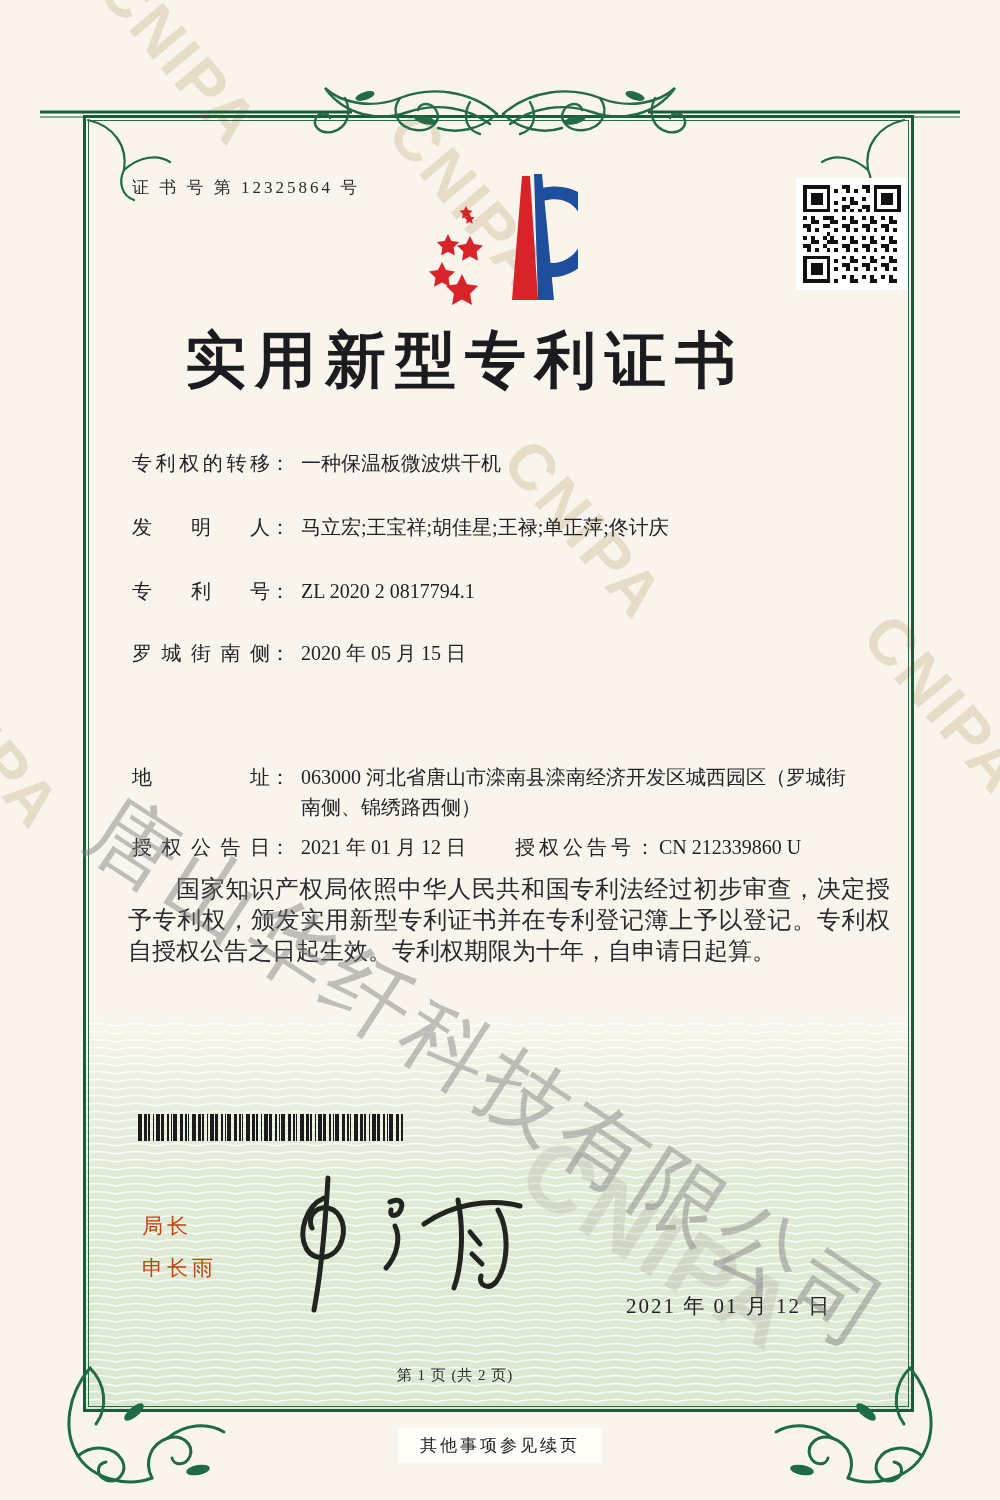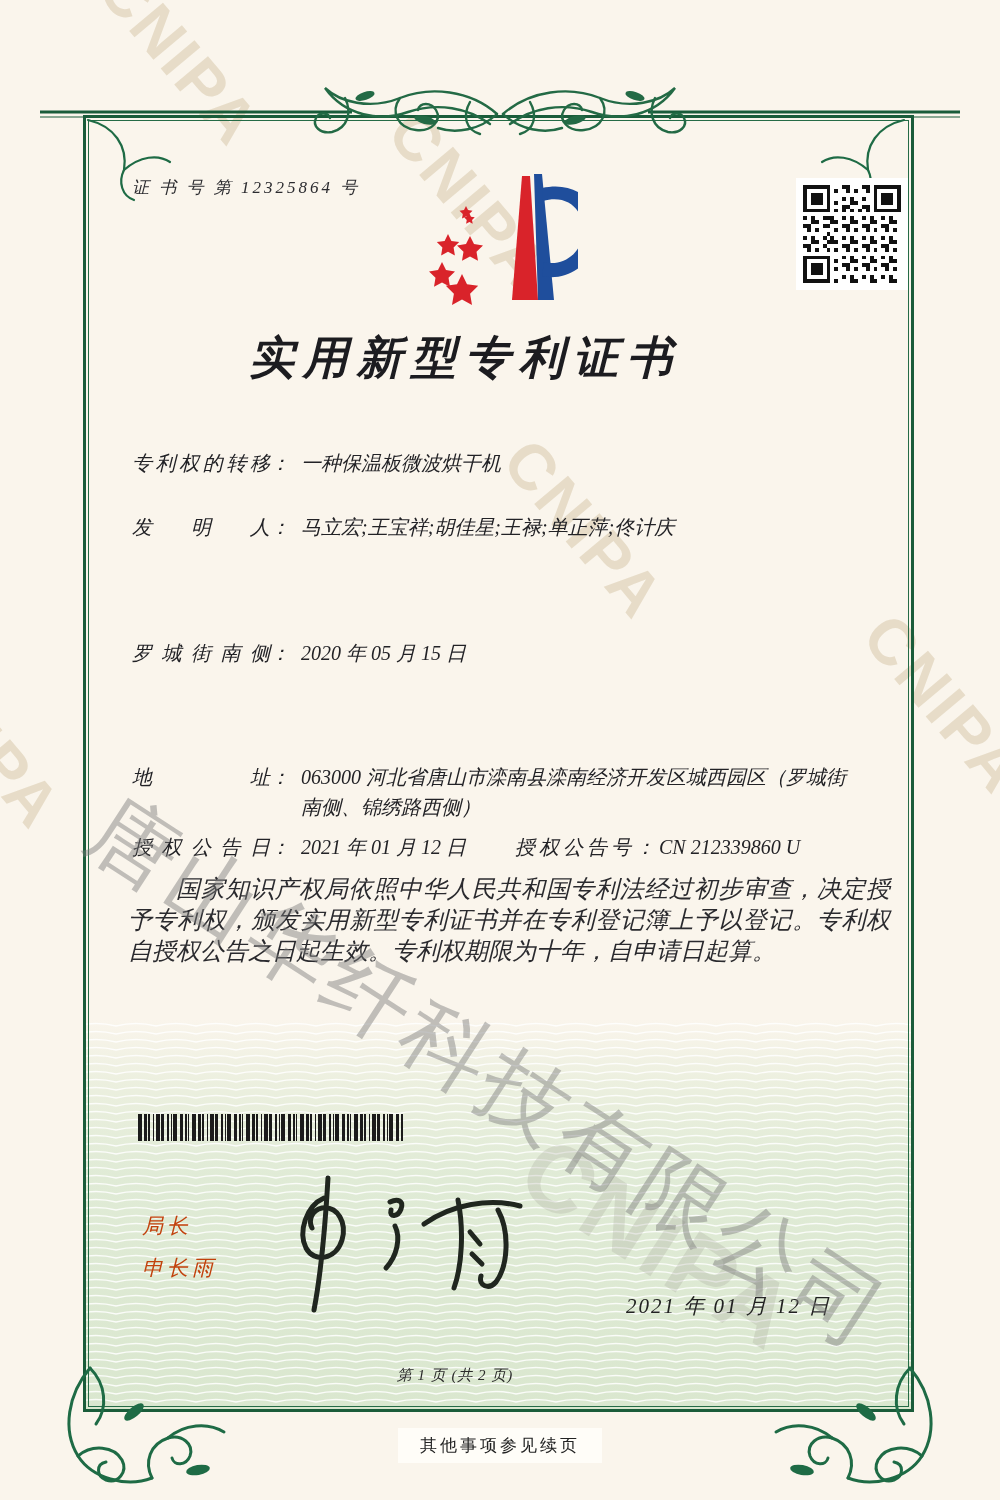--- a/index.html
+++ b/index.html
@@ -23,26 +23,26 @@
   
   .wm{position:absolute;font-weight:700;white-space:nowrap;pointer-events:none;
       font-family:"Liberation Sans","DejaVu Sans",sans-serif;}
   .wm-cnipa{font-size:64px;letter-spacing:3px;color:rgba(206,187,150,.42);transform:rotate(50deg);transform-origin:0 0;z-index:1;}
   .wm-cnipa-gray{font-size:94px;letter-spacing:4px;color:rgba(160,158,148,.25);transform:rotate(33deg);transform-origin:0 0;z-index:1;}
   .wm-company{font-family:"Liberation Serif","DejaVu Serif",serif;font-weight:400;
       font-size:88px;letter-spacing:5px;color:rgba(122,122,122,.45);
       transform:rotate(33deg);transform-origin:0 0;z-index:3;}
 
   
-  .content{position:absolute;inset:0;z-index:2;font-style:italic;}
+  .content{position:absolute;inset:0;z-index:2;}
   .cert-no{position:absolute;left:132px;top:176px;font-size:17px;letter-spacing:3px;color:#2b2b2f;}
   .logo{position:absolute;left:426px;top:170px;}
   .qr{position:absolute;left:796px;top:178px;width:112px;height:112px;background:#fff;padding:7px;box-sizing:border-box;}
-  .title{position:absolute;left:0;right:70px;top:328px;text-align:center;
-         font-size:45px;font-weight:700;letter-spacing:9px;color:#1c1c20;}
+  .title{position:absolute;left:0;right:70px;top:320px;text-align:center;
+         font-size:61px;font-weight:700;letter-spacing:9px;color:#1c1c20;}
 
   .field{position:absolute;left:132px;font-size:20px;color:#222226;line-height:30px;}
   .field .lab{display:inline-block;width:138px;text-align:justify;text-align-last:justify;vertical-align:top;}
   .field .val{display:inline-block;margin-left:6px;vertical-align:top;}
   .field .val.wide{width:562px;}
   .grant-extra{position:absolute;left:383px;top:0;white-space:nowrap;}
   .grant-extra .lab2{letter-spacing:4px;}
 
   .body-par{position:absolute;left:128px;width:762px;font-size:24px;line-height:31px;
             color:#2a2a2e;text-align:justify;}
@@ -470,20 +470,24 @@
     <div class="title">实用新型专利证书</div>
 
     <div class="field" style="top:448px;">
       <span class="lab">专利权的转移</span><span>：</span>
       <span class="val">一种保温板微波烘干机</span>
     </div>
     <div class="field" style="top:512px;">
       <span class="lab">发明人</span><span>：</span>
       <span class="val">马立宏;王宝祥;胡佳星;王禄;单正萍;佟计庆</span>
     </div>
+    <div class="field" style="top:576px;">
+      <span class="lab">专利号</span><span>：</span>
+      <span class="val">ZL 2020 2 0817794.1</span>
+    </div>
     <div class="field" style="top:638px;">
       <span class="lab">罗城街南侧</span><span>：</span>
       <span class="val">2020 年 05 月 15 日</span>
     </div>
     <div class="field" style="top:762px;">
       <span class="lab">地址</span><span>：</span>
       <span class="val wide">063000 河北省唐山市滦南县滦南经济开发区城西园区（罗城街南侧、锦绣路西侧）</span>
     </div>
     <div class="field" style="top:832px;">
       <span class="lab">授权公告日</span><span>：</span>

